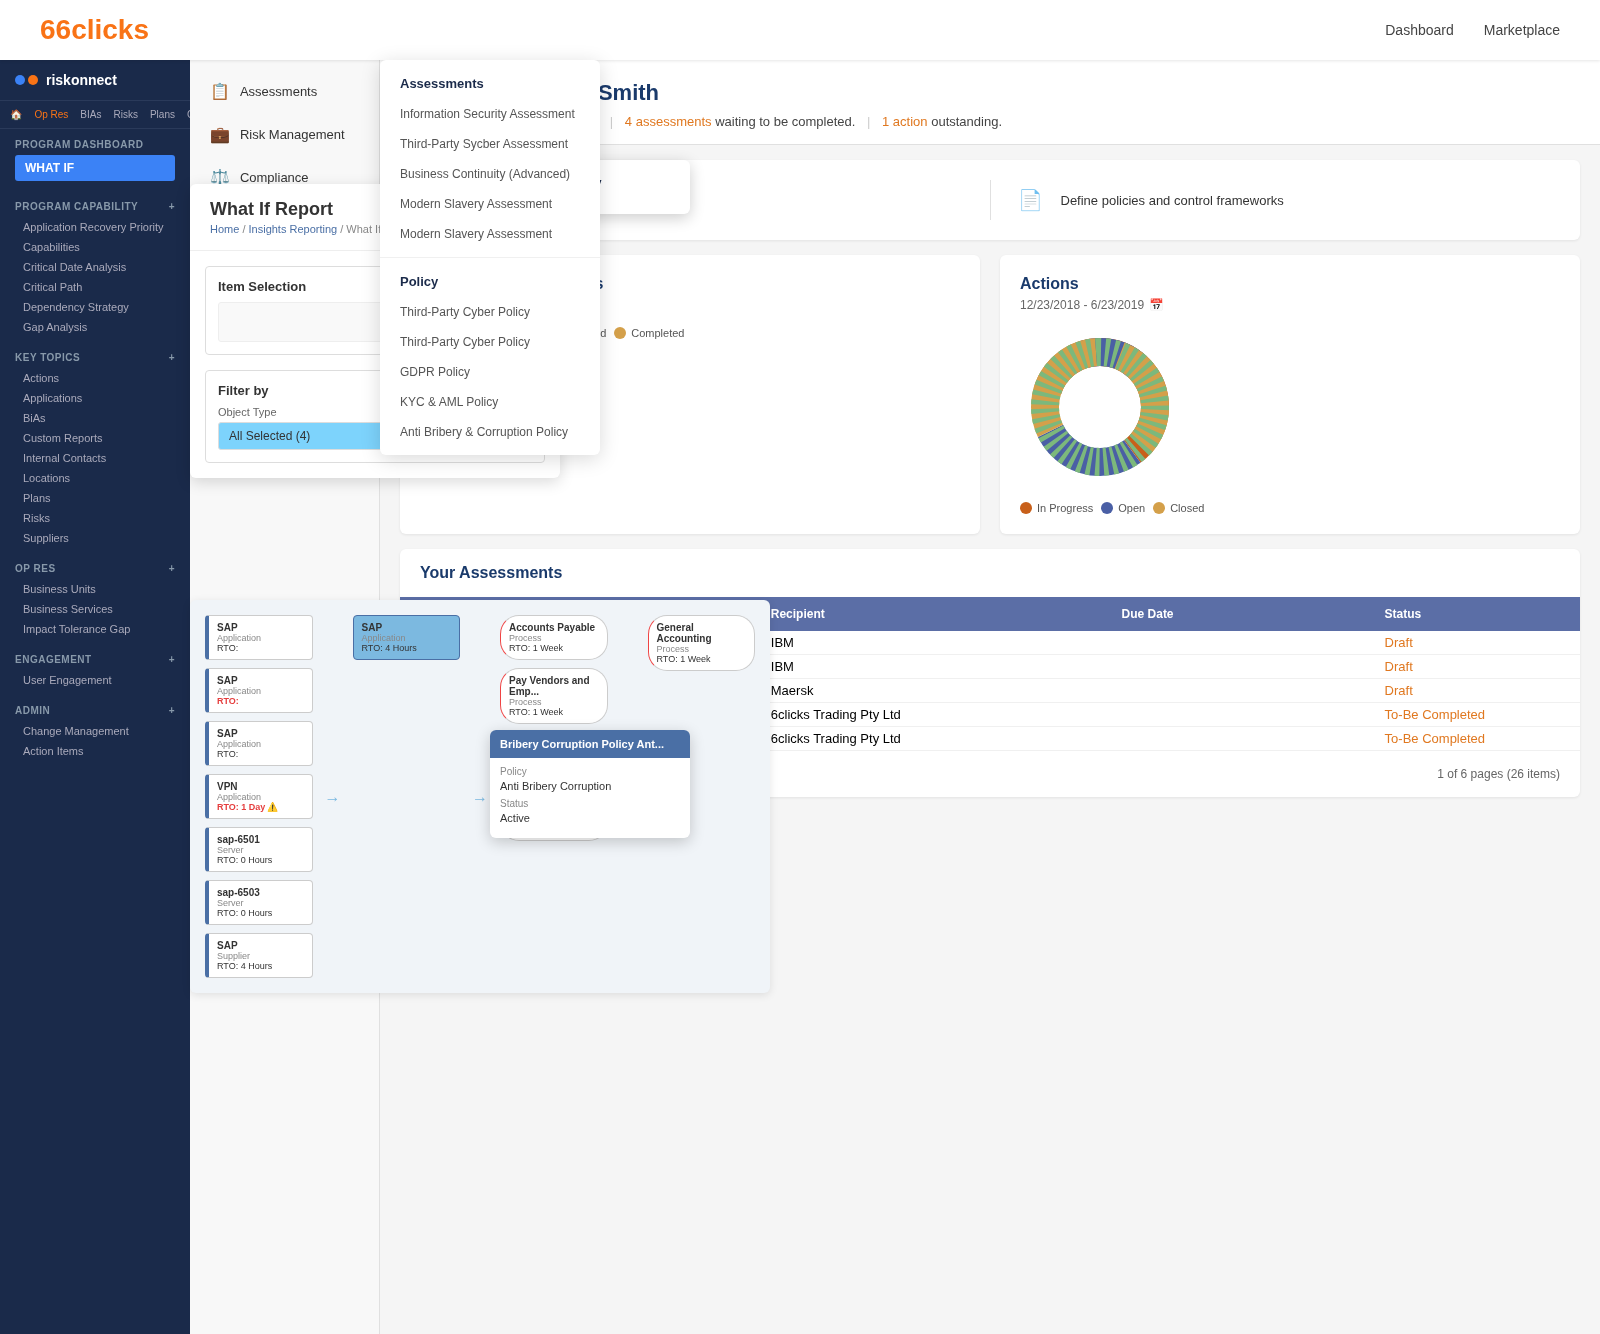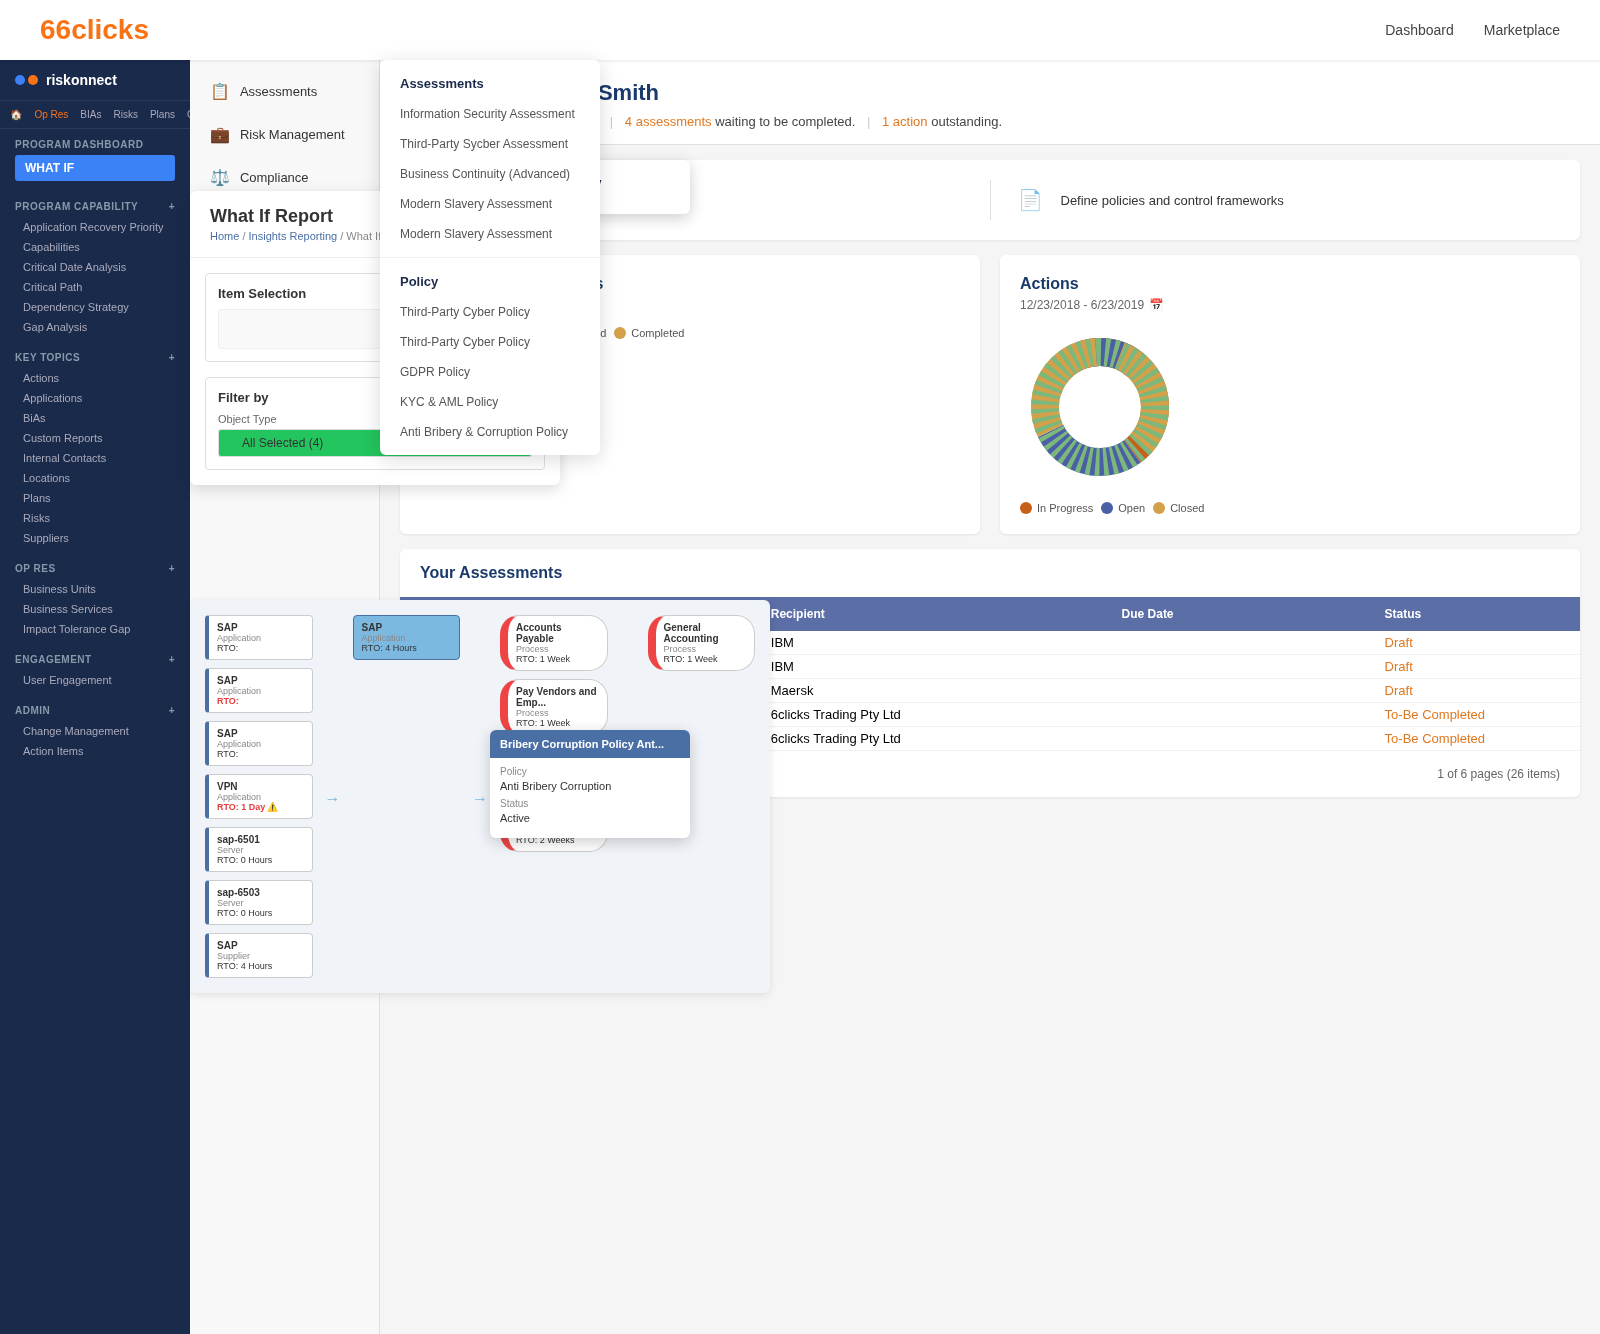--- a/index.html
+++ b/index.html
@@ -359,21 +359,21 @@
       cursor: pointer;
       z-index: 10;
     }
     .middle-nav-icon {
       font-size: 16px;
     }
 
     
     .whatif-panel {
       position: absolute;
-      top: 191px;
+      top: 184px;
       left: 190px;
       width: 370px;
       background: white;
       border-radius: 6px;
       box-shadow: 0 4px 15px rgba(0,0,0,0.15);
       z-index: 60;
       overflow: hidden;
     }
     .whatif-header {
       padding: 15px 20px;
@@ -415,24 +415,24 @@
       margin-bottom: 8px;
     }
     .filter-label {
       font-size: 11px;
       color: #666;
       margin-bottom: 4px;
     }
     .filter-select {
       border: 1px solid #ddd;
       border-radius: 3px;
-      padding: 5px 19px;
+      padding: 5px 6px;
       font-size: 12px;
       color: #333;
-      background: #22c55e;
+      background: #7dd3fc;
       width: 100%;
     }
 
     
     .flow-diagram {
       position: absolute;
       top: 600px;
       left: 190px;
       width: 580px;
       background: #f0f4f8;
@@ -459,21 +459,21 @@
       background: white;
       border: 1px solid #ccc;
       border-radius: 4px;
       padding: 6px 8px;
       font-size: 10px;
       color: #333;
       position: relative;
     }
     .flow-node.sap { border-left: 4px solid #4a6fa5; }
     .flow-node.vpn { border-left: 4px solid #4a6fa5; }
-    .flow-node.process { border-left: 8px solid #ef4444; border-radius: 19px; }
+    .flow-node.process { border-left: 1px solid #ef4444; border-radius: 19px; }
     .flow-node.highlighted { background: #7cb9e0; border-color: #4a6fa5; }
     .flow-node-title { font-weight: bold; font-size: 10px; color: #333; }
     .flow-node-sub { font-size: 9px; color: #888; }
     .flow-node-rto { font-size: 9px; }
     .flow-node-rto.red { color: #e53e3e; font-weight: bold; }
     .flow-connector {
       display: flex;
       align-items: center;
       justify-content: center;
       width: 20px;

